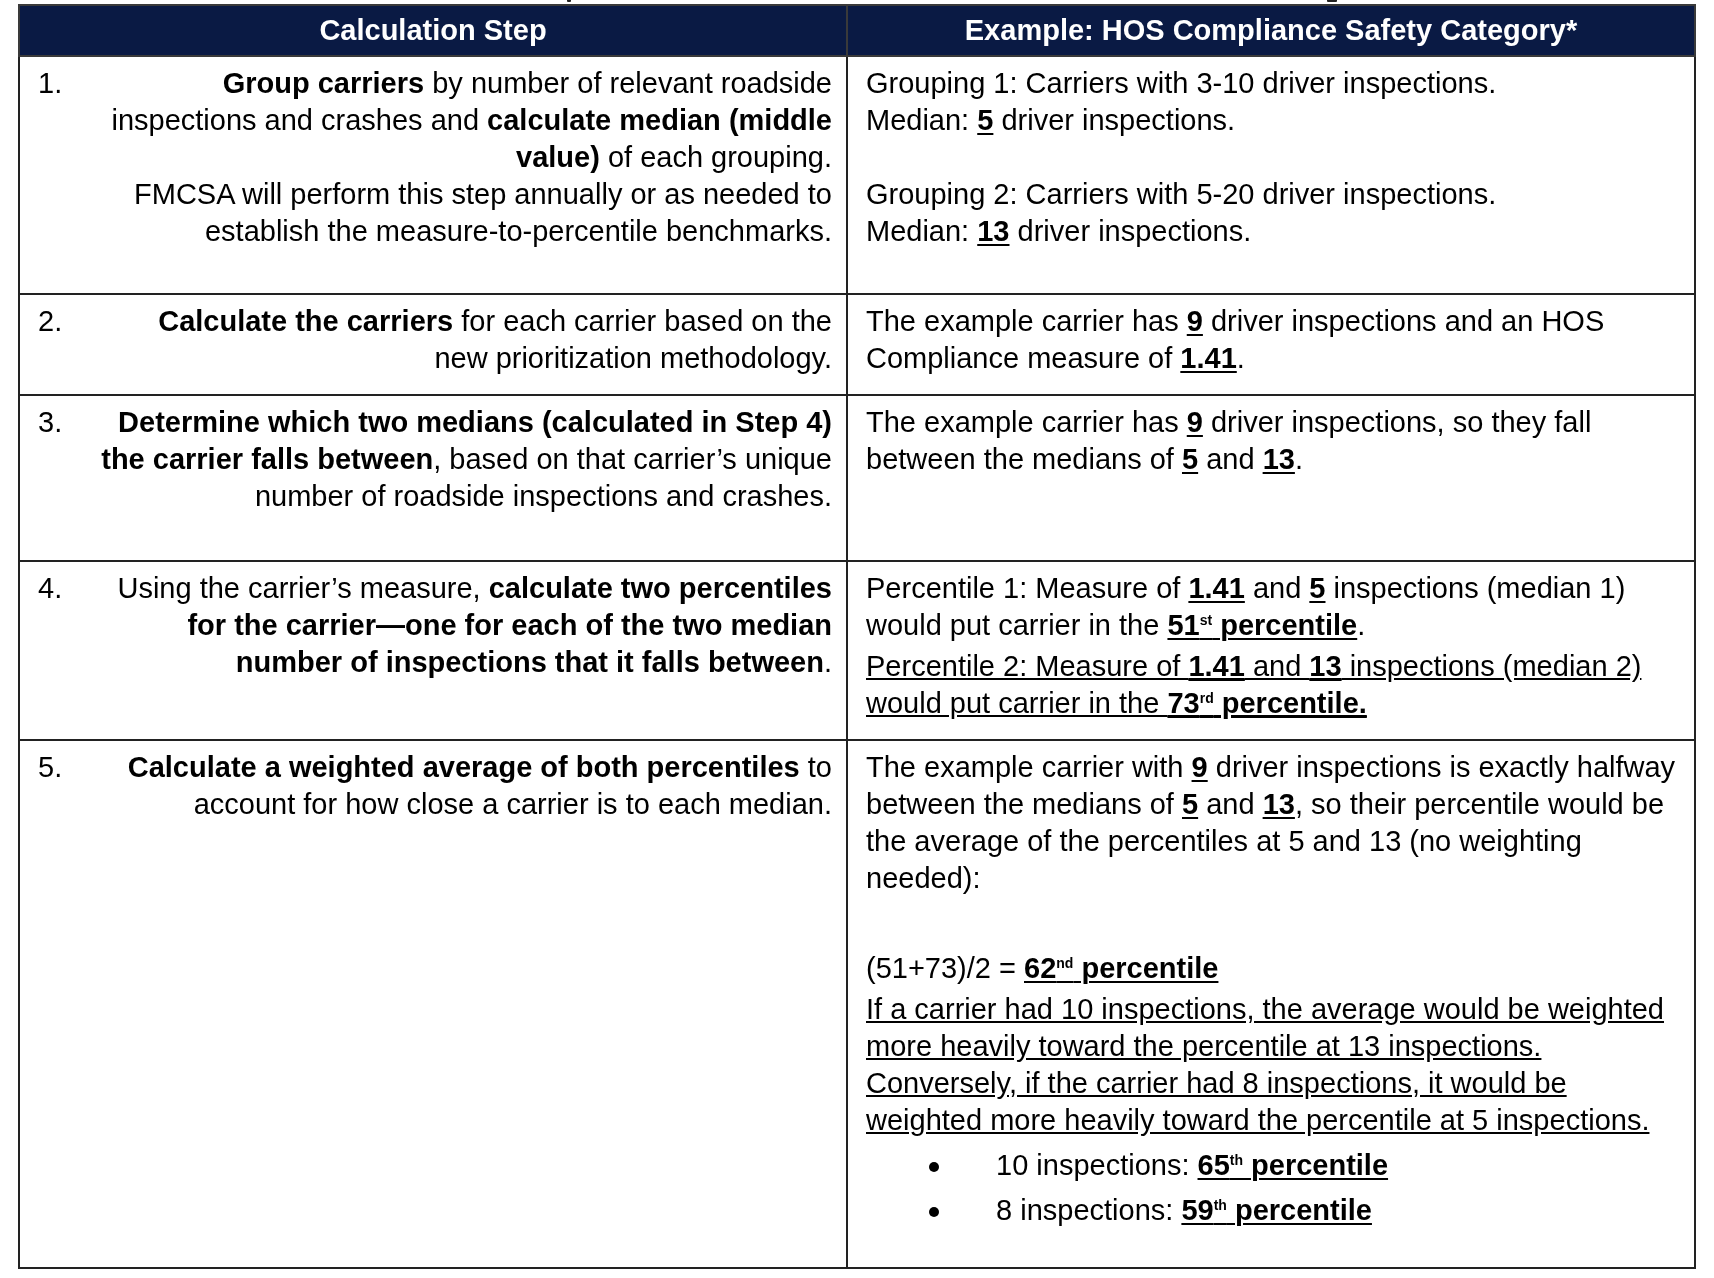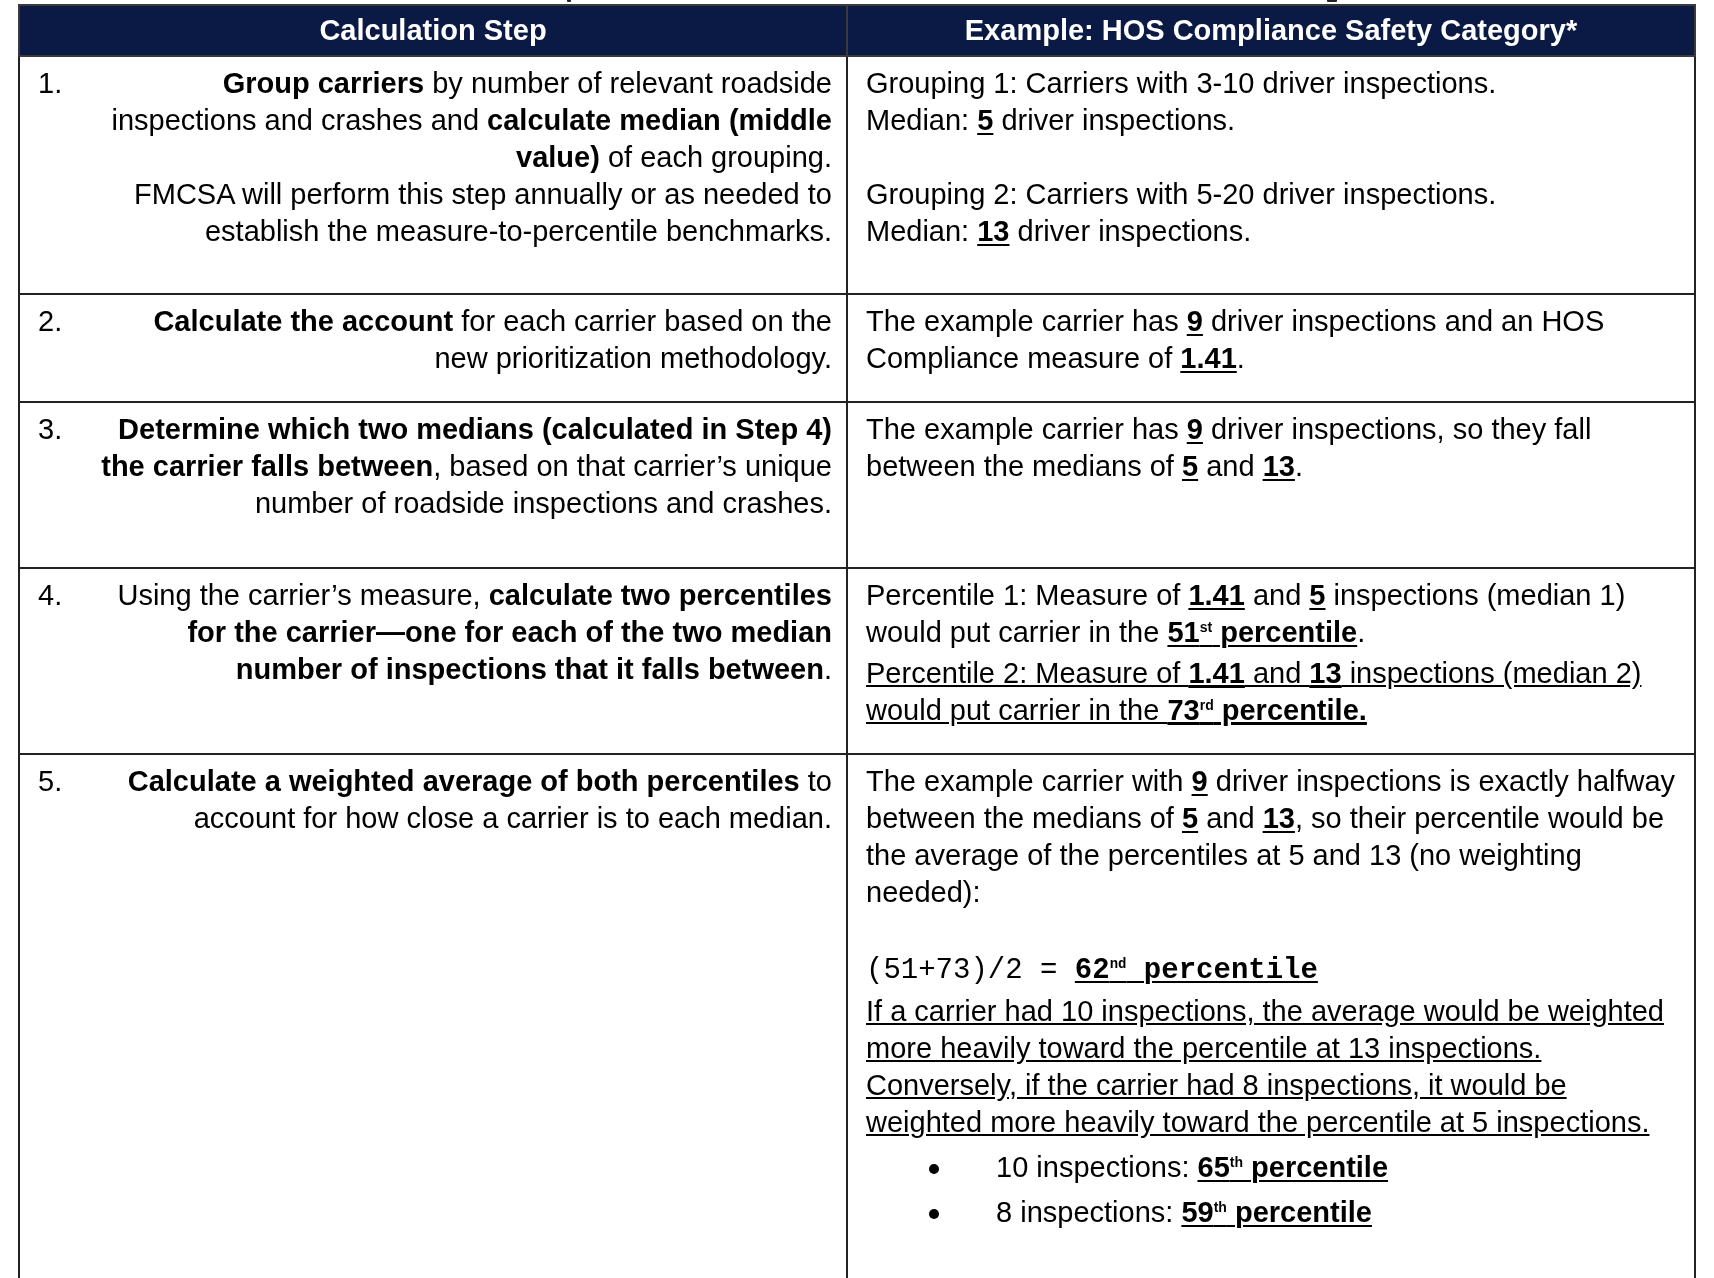--- a/index.html
+++ b/index.html
@@ -63,21 +63,21 @@
   }
   .step-inner {
     display: flex;
   }
   .step-num {
     width: 63px;
     flex: 0 0 63px;
   }
   .step-text { flex: 1; text-align: right; }
   td.example {
-    padding: 8px 12px 24px 18px;
+    padding: 8px 12px 17px 18px;
     font-size: 29px;
     line-height: 37px;
   }
   b, .bold { font-weight: bold; }
   .u { text-decoration: underline; font-weight: bold; text-underline-offset: 3px; text-decoration-thickness: 2px; }
   .u sup { font-size: 14px; line-height: 0; vertical-align: 10px; }
   .gap { height: 37px; }
   .para-gap { margin-top: 4px; text-decoration: underline; }
   .bullets {
     margin: 4px 0 0 0;
@@ -145,21 +145,21 @@
         <div>Grouping 2: Carriers with 5-20 driver inspections.</div>
         <div><span>Median: </span><span class="u">13</span><span> driver inspections.</span></div>
       </td>
     </tr>
 
     <tr style="height:89px;">
       <td class="step">
         <div class="step-inner">
           <span class="step-num">2.</span>
           <div class="step-text">
-            <b>Calculate the account</b><span> for each carrier based on the new prioritization methodology.</span>
+            <b>Calculate the carriers</b><span> for each carrier based on the new prioritization methodology.</span>
           </div>
         </div>
       </td>
       <td class="example">
         <span>The example carrier has </span><span class="u">9</span><span> driver inspections and an HOS Compliance measure of </span><span class="u">1.41</span><span>.</span>
       </td>
     </tr>
 
     <tr style="height:166px;">
       <td class="step">
@@ -201,21 +201,21 @@
           <div class="step-text">
             <b>Calculate a weighted average of both percentiles</b><span> to account for how close a carrier is to each median.</span>
           </div>
         </div>
       </td>
       <td class="example">
         <div>
           <span>The example carrier with </span><span class="u">9</span><span> driver inspections is exactly halfway between the medians of </span><span class="u">5</span><span> and </span><span class="u">13</span><span>, so their percentile would be the average of the percentiles at 5 and 13 (no weighting needed):</span>
         </div>
         <div class="gap"></div>
-        <div style="margin-top:4px;font-family:Liberation Mono, monospace;">
+        <div style="margin-top:16px;">
           <span>(51+73)/2 = </span><span class="u"><span>62</span><sup>nd</sup><span> percentile</span></span>
         </div>
         <div class="para-gap">If a carrier had 10 inspections, the average would be weighted more heavily toward the percentile at 13 inspections. Conversely, if the carrier had 8 inspections, it would be weighted more heavily toward the percentile at 5 inspections.</div>
         <ul class="bullets">
           <li>
             <span class="dot"><span></span></span>
             <span><span>10 inspections: </span><span class="u"><span>65</span><sup>th</sup><span> percentile</span></span></span>
           </li>
           <li>
             <span class="dot"><span></span></span>

